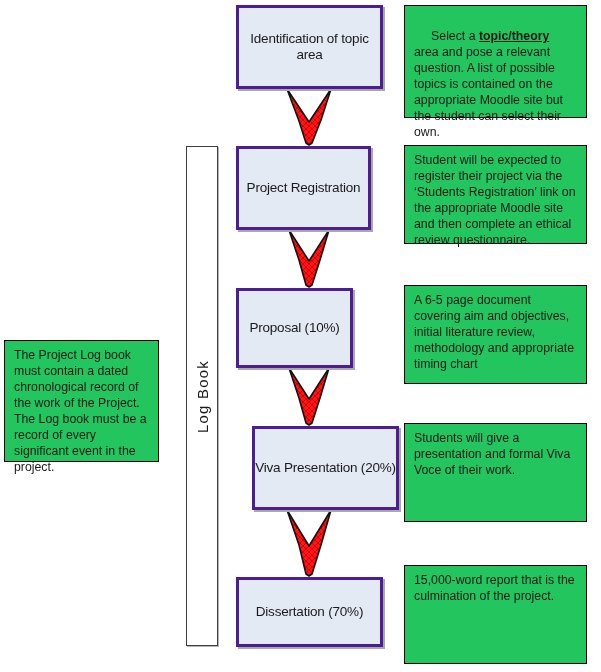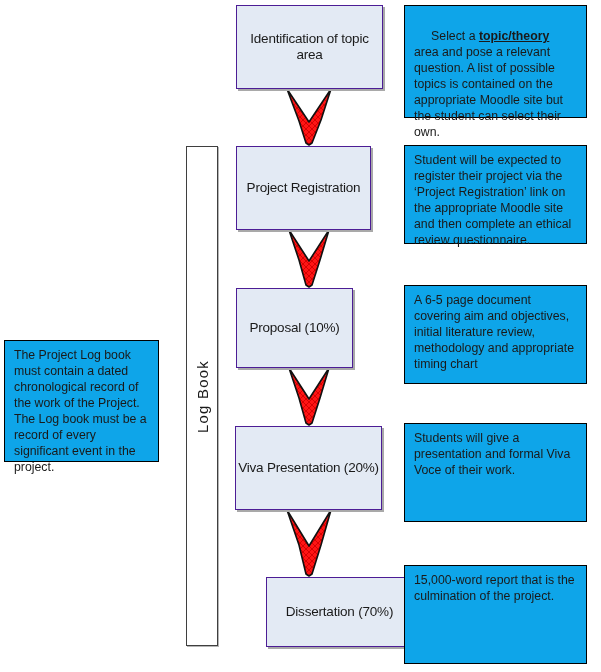--- a/index.html
+++ b/index.html
@@ -10,36 +10,36 @@
     font-family:"Liberation Sans", sans-serif;
     overflow:hidden;
     position:relative;
   }
   #canvas{position:absolute;left:0;top:0;width:601px;height:672px;}
 
   
   .proc{
     position:absolute;
     background:#e3eaf4;
-    border:1px solid #4c1d95;
+    border:3px solid #4c1d95;
     box-shadow:2px 2px 0 0 #a9a9a9;
     display:flex;align-items:center;justify-content:center;
     box-sizing:border-box;
     color:#1a1a1a;
     font-size:13.5px;
     line-height:1.2;
     text-align:center;
     letter-spacing:-0.2px;
     font-family:"Liberation Sans", sans-serif;
   }
 
   
   .note{
     position:absolute;
-    background:#0ea5e9;
+    background:#22c55e;
     border:1px solid #000000;
     box-sizing:border-box;
     color:#1a1a1a;
     font-size:12.3px;
     line-height:1.30;
     padding:7px 9px 6px 9px;
     font-family:"Liberation Sans", sans-serif;
     text-align:left;
     white-space:pre-wrap;
   }
@@ -107,33 +107,33 @@
   </div>
 
   <div class="proc" style="left:236px;top:146px;width:135px;height:84px;">
     <span>Project Registration</span>
   </div>
 
   <div class="proc" style="left:236px;top:288px;width:117px;height:80px;">
     <span>Proposal (10%)</span>
   </div>
 
-  <div class="proc" style="left:235px;top:426px;width:147px;height:84px;">
+  <div class="proc" style="left:252px;top:426px;width:147px;height:84px;">
     <span>Viva Presentation (20%)</span>
   </div>
 
-  <div class="proc" style="left:236px;top:577px;width:147px;height:70px;margin-left:30px;">
+  <div class="proc" style="left:236px;top:577px;width:147px;height:70px;">
     <span>Dissertation (70%)</span>
   </div>
 
   <div class="note" style="left:404px;top:5px;width:183px;height:113px;">
     <span> Select a </span><b>topic/theory</b><span> area and pose a relevant question. A list of possible topics is contained on the appropriate Moodle site but the student can select their own.</span>
   </div>
 
-  <div class="note" style="left:404px;top:145px;width:183px;height:99px;">Student will be expected to register their project via the ‘Project Registration’ link on the appropriate Moodle site and then complete an ethical review questionnaire.</div>
+  <div class="note" style="left:404px;top:145px;width:183px;height:99px;">Student will be expected to register their project via the ‘Students Registration’ link on the appropriate Moodle site and then complete an ethical review questionnaire.</div>
 
   <div class="note" style="left:404px;top:285px;width:183px;height:99px;">A 6-5 page document covering aim and objectives, initial literature review, methodology and appropriate timing chart</div>
 
   <div class="note" style="left:404px;top:423px;width:183px;height:99px;">Students will give a presentation and formal Viva Voce of their work.</div>
 
   <div class="note" style="left:404px;top:565px;width:183px;height:99px;">15,000-word report that is the culmination of the project.</div>
 
 </div>
 
 </body></html>

